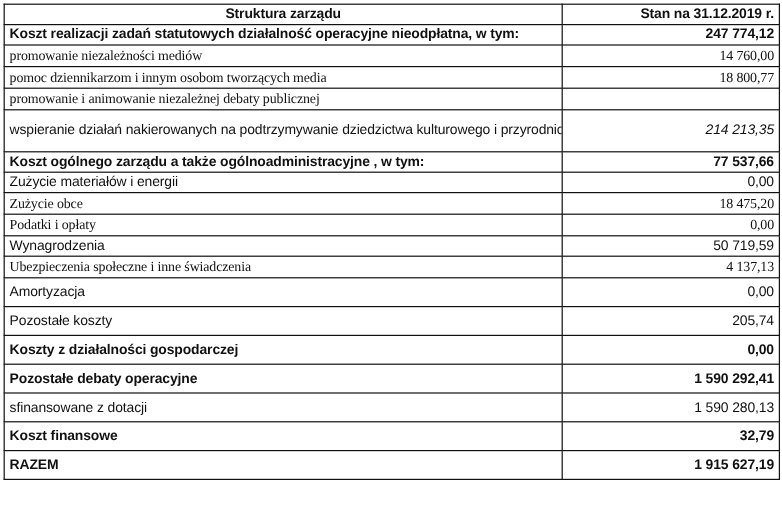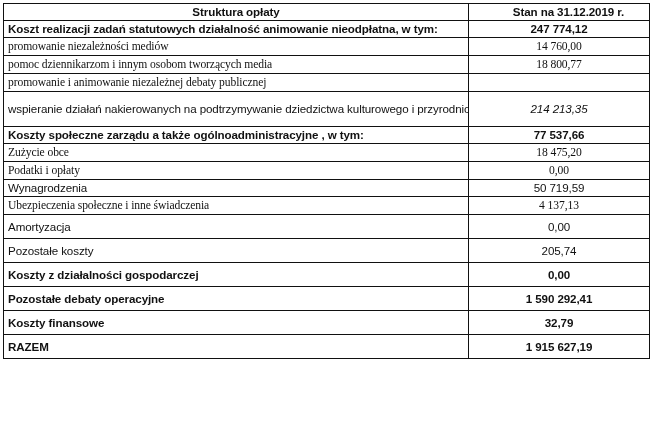--- a/index.html
+++ b/index.html
@@ -34,25 +34,25 @@
       vertical-align: middle;
       white-space: nowrap;
       overflow: hidden;
     }
     table.costs th {
       font-weight: bold;
       height: 16px;
       text-align: center;
     }
     table.costs th.h-value {
-      text-align: center;
+      text-align: right;
       padding-left: 23px;
     }
     td.val {
-      text-align: center;
+      text-align: right;
       padding-right: 4px;
     }
     tr.bold td { font-weight: bold; }
     tr.h17 td { height: 16px; }
     tr.h18 td { height: 17px; font-family: Liberation Serif, serif; }
     tr.h23 td { height: 23px; }
     tr.h34 td { height: 34px; }
     td.wrap {
       white-space: normal;
       line-height: 15px;
@@ -68,48 +68,52 @@
 </head>
 <body>
 
 <table class="costs">
   <colgroup>
     <col class="c-label">
     <col class="c-value">
   </colgroup>
   <thead>
     <tr>
-      <th>Struktura opłaty</th>
+      <th>Struktura zarządu</th>
       <th class="h-value">Stan na 31.12.2019 r.</th>
     </tr>
   </thead>
   <tbody>
     <tr class="bold h17">
-      <td>Koszt realizacji zadań statutowych działalność animowanie nieodpłatna, w tym:</td>
+      <td>Koszt realizacji zadań statutowych działalność operacyjne nieodpłatna, w tym:</td>
       <td class="val">247 774,12</td>
     </tr>
     <tr class="h18">
       <td>promowanie niezależności mediów</td>
       <td class="val">14 760,00</td>
     </tr>
     <tr class="h18">
       <td>pomoc dziennikarzom i innym osobom tworzących media</td>
       <td class="val">18 800,77</td>
     </tr>
     <tr class="h18">
       <td>promowanie i animowanie niezależnej debaty publicznej</td>
       <td class="val"></td>
     </tr>
     <tr class="h34">
       <td class="wrap">wspieranie działań nakierowanych na podtrzymywanie dziedzictwa kulturowego i przyrodniczego</td>
       <td class="val val-bottom">214 213,35</td>
     </tr>
     <tr class="bold h17">
-      <td>Koszty społeczne zarządu a także  ogólnoadministracyjne , w tym:</td>
+      <td>Koszt ogólnego zarządu a także  ogólnoadministracyjne , w tym:</td>
       <td class="val">77 537,66</td>
+    </tr>
+    <tr class="h17">
+      <td>Zużycie materiałów i energii</td>
+      <td class="val">0,00</td>
     </tr>
     <tr class="h18">
       <td>Zużycie obce</td>
       <td class="val">18 475,20</td>
     </tr>
     <tr class="h18">
       <td>Podatki i opłaty</td>
       <td class="val">0,00</td>
     </tr>
     <tr class="h17">
@@ -129,22 +133,26 @@
       <td class="val">205,74</td>
     </tr>
     <tr class="bold h23">
       <td>Koszty z działalności gospodarczej</td>
       <td class="val">0,00</td>
     </tr>
     <tr class="bold h23">
       <td>Pozostałe debaty operacyjne</td>
       <td class="val">1 590 292,41</td>
     </tr>
+    <tr class="h23">
+      <td>sfinansowane z dotacji</td>
+      <td class="val">1 590 280,13</td>
+    </tr>
     <tr class="bold h23">
-      <td>Koszty finansowe</td>
+      <td>Koszt finansowe</td>
       <td class="val">32,79</td>
     </tr>
     <tr class="bold h23">
       <td>RAZEM</td>
       <td class="val">1 915 627,19</td>
     </tr>
   </tbody>
 </table>
 
 </body></html>

